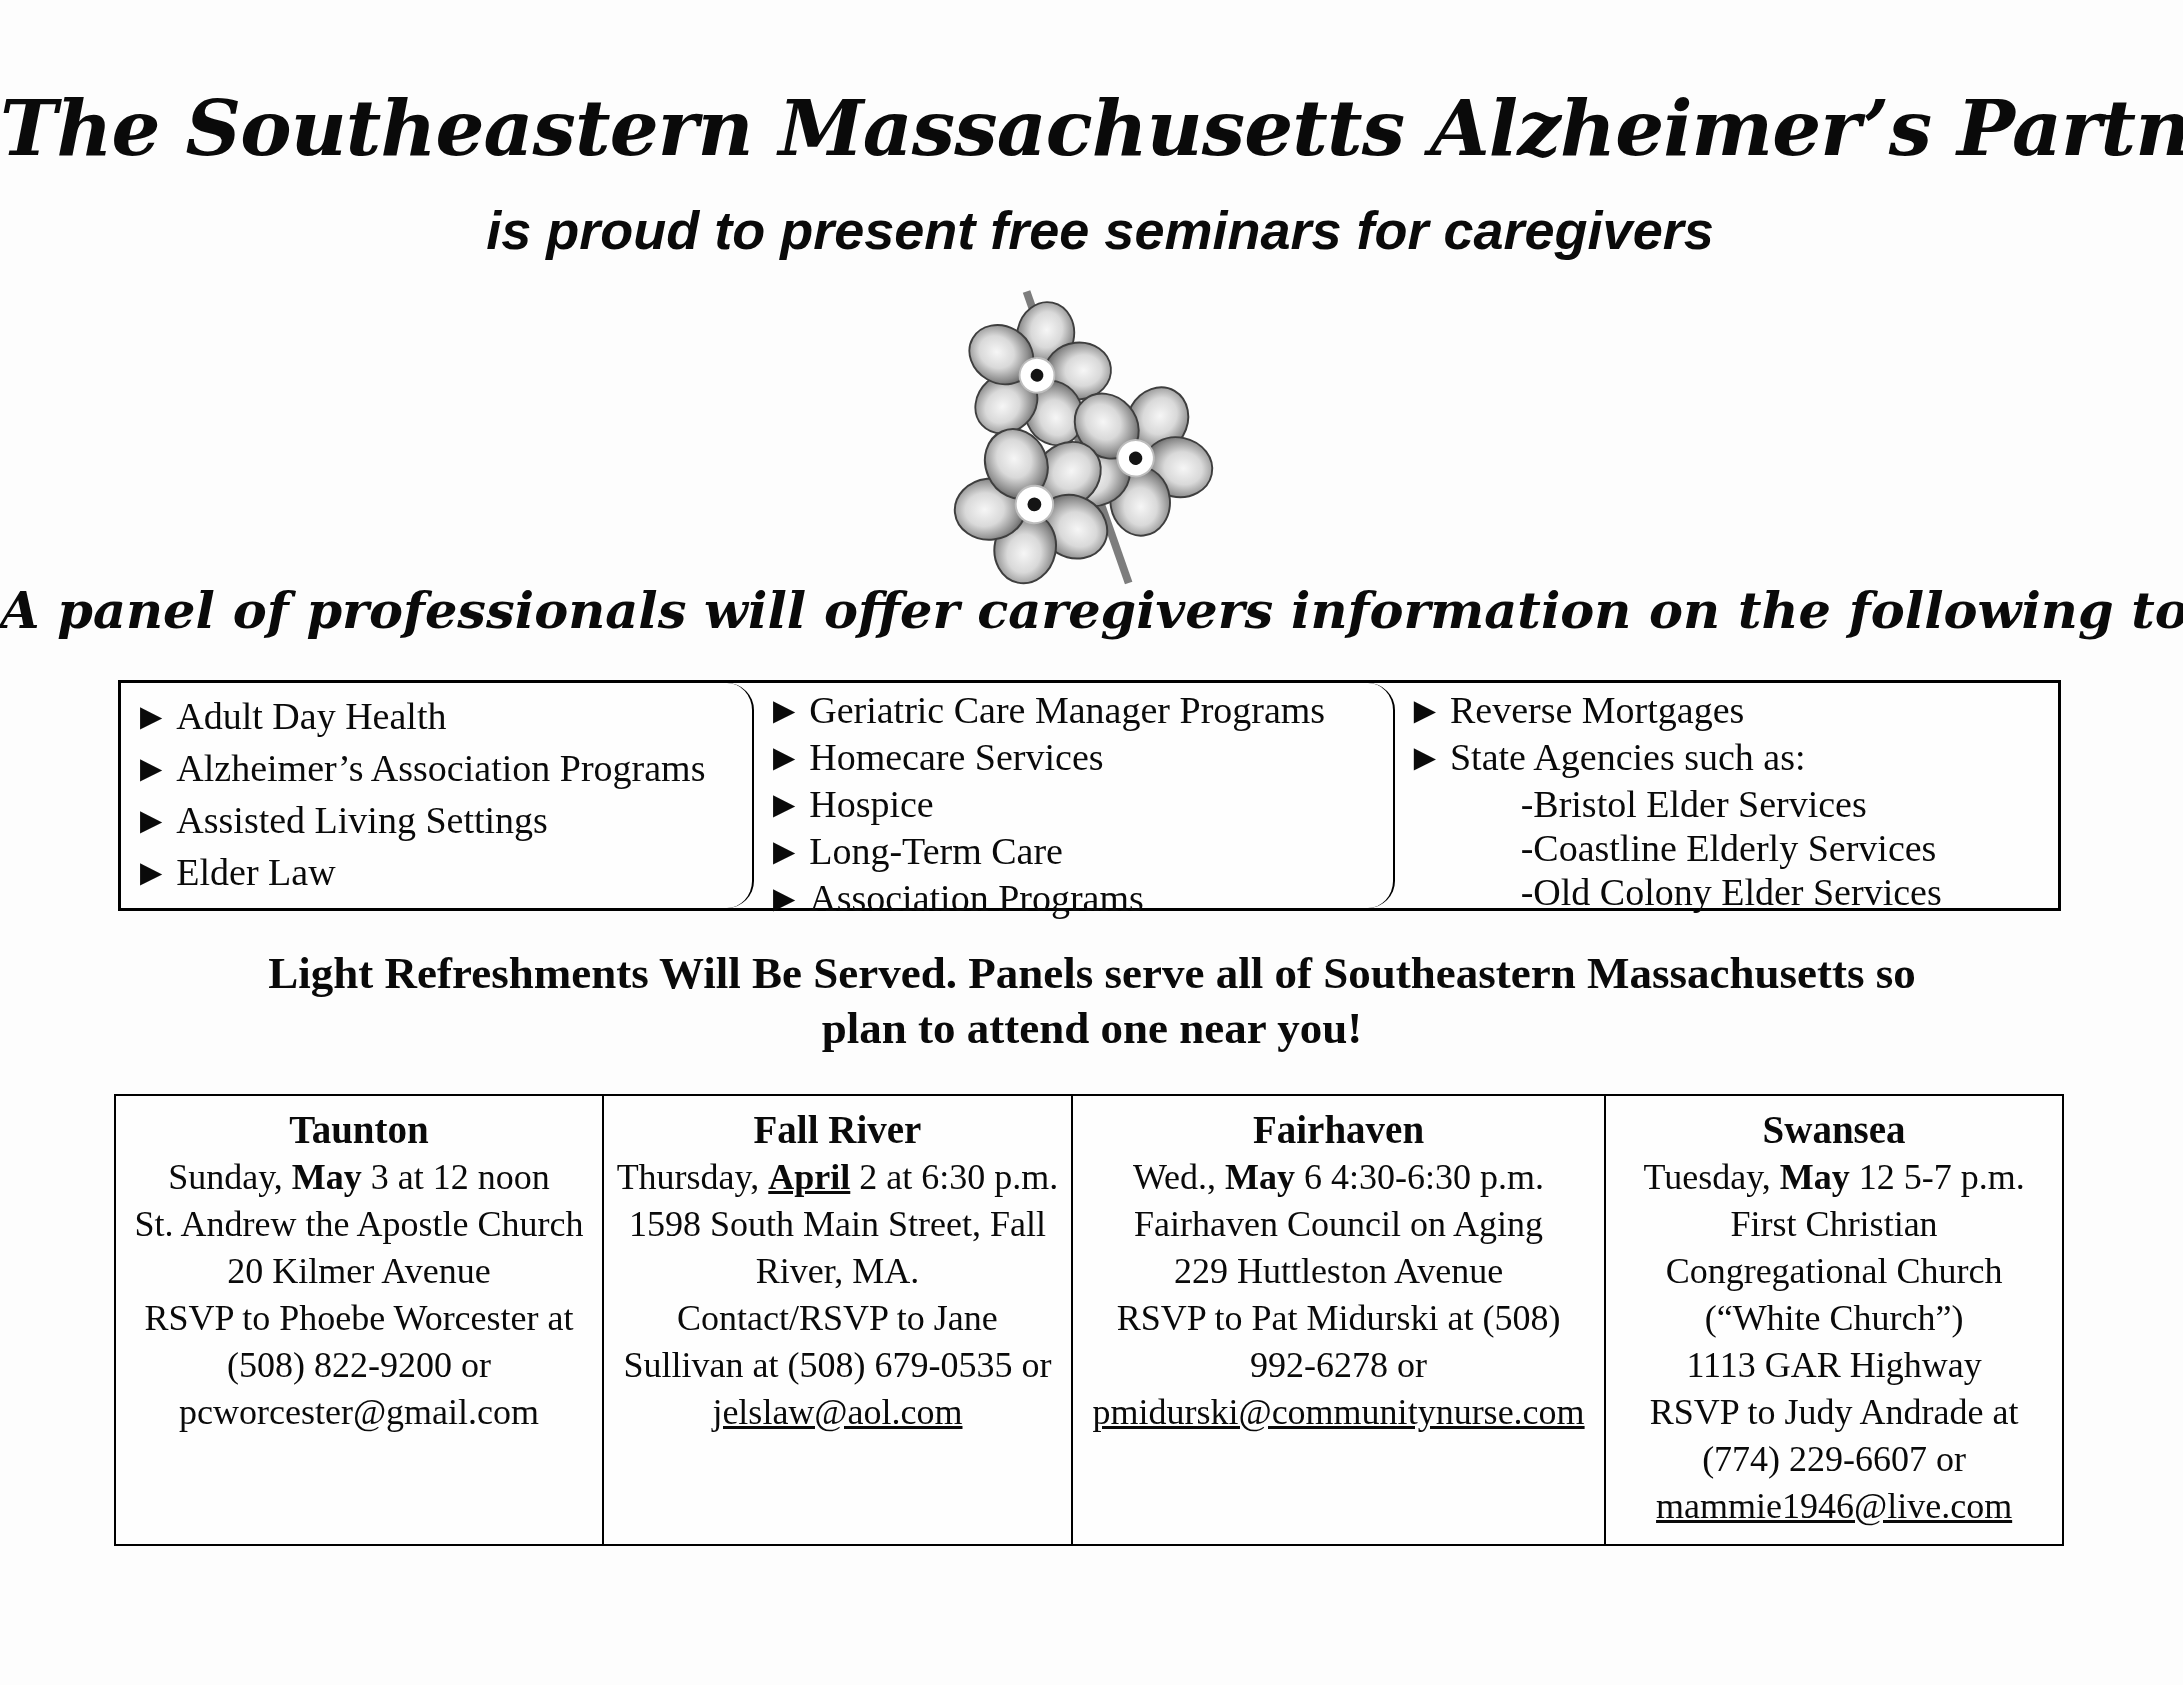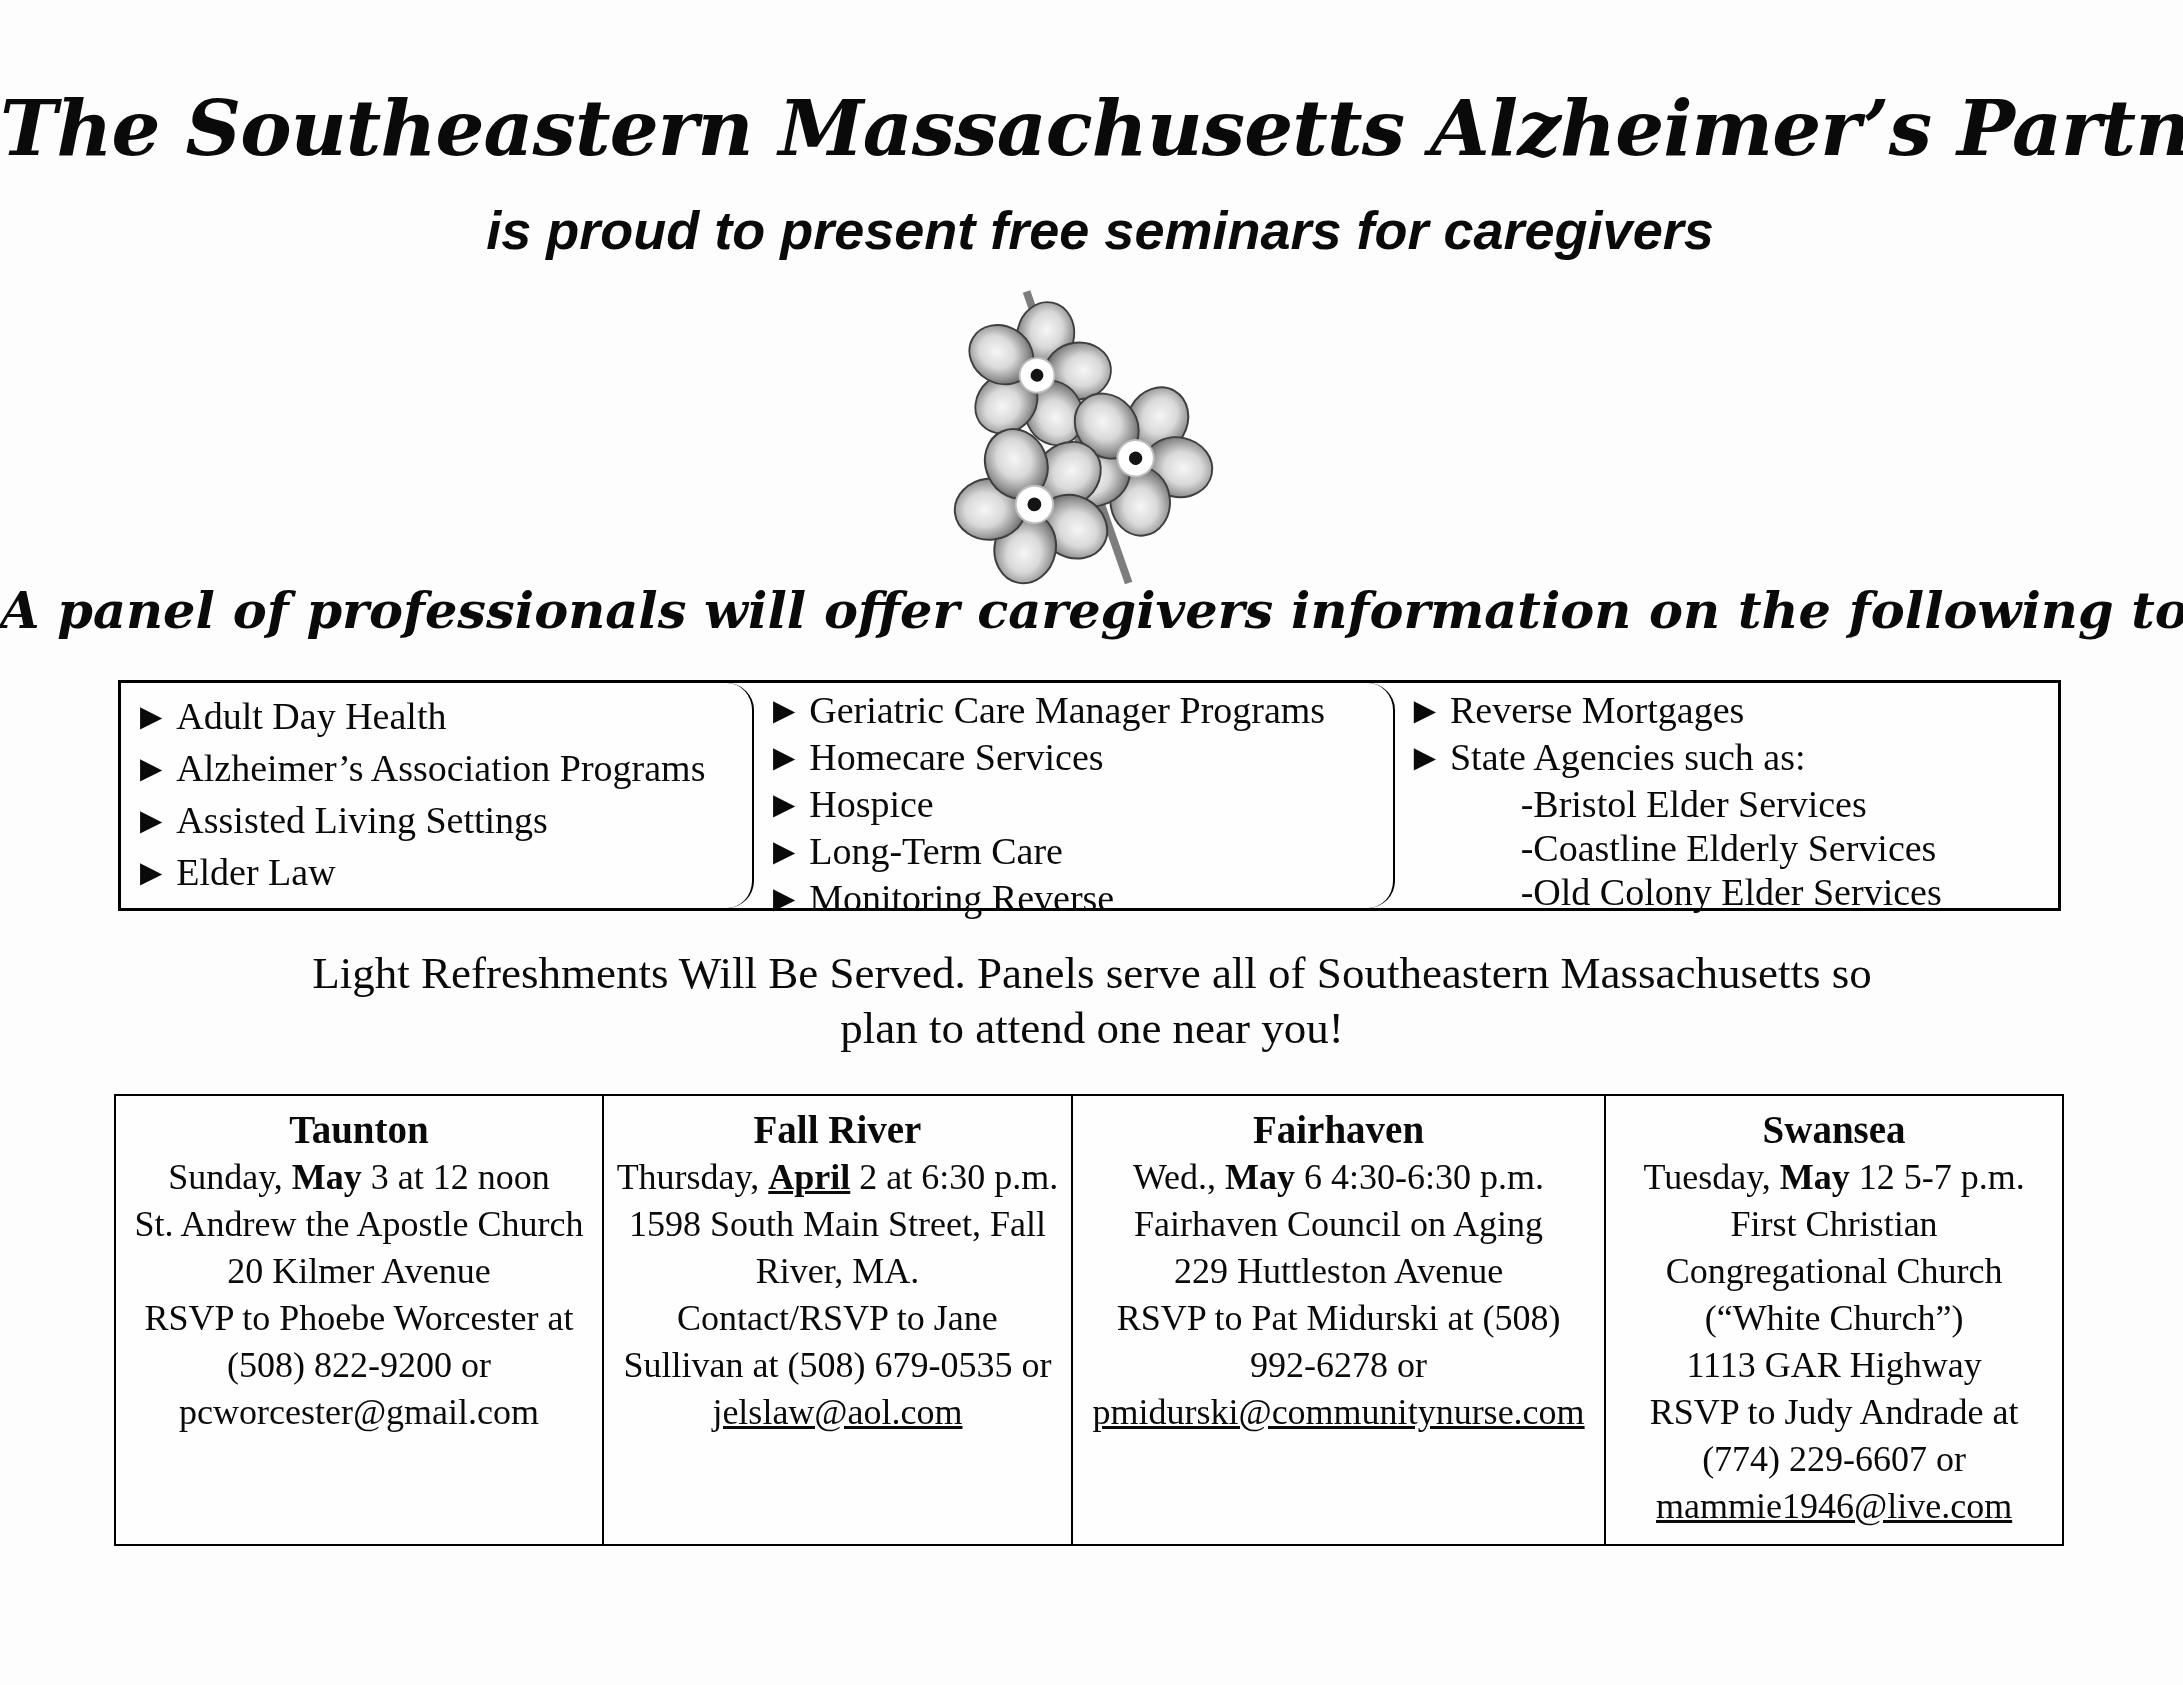--- a/index.html
+++ b/index.html
@@ -110,20 +110,21 @@
 
   
   .refresh {
     position: absolute;
     top: 946px;
     left: 0;
     width: 100%;
     text-align: center;
     font-size: 45px;
     line-height: 55px;
+    font-weight: bold;
   }
 
   
   .locations {
     position: absolute;
     top: 1094px;
     left: 114px;
     width: 1950px;
     border: 2.6px solid #000;
     background: #fefefe;
@@ -197,21 +198,21 @@
       <div class="titem"><span class="bullet">▶</span><span>Adult Day Health</span></div>
       <div class="titem"><span class="bullet">▶</span><span>Alzheimer’s Association Programs</span></div>
       <div class="titem"><span class="bullet">▶</span><span>Assisted Living Settings</span></div>
       <div class="titem"><span class="bullet">▶</span><span>Elder Law</span></div>
     </div>
     <div class="tcol">
       <div class="titem"><span class="bullet">▶</span><span>Geriatric Care Manager Programs</span></div>
       <div class="titem"><span class="bullet">▶</span><span>Homecare Services</span></div>
       <div class="titem"><span class="bullet">▶</span><span>Hospice</span></div>
       <div class="titem"><span class="bullet">▶</span><span>Long-Term Care</span></div>
-      <div class="titem"><span class="bullet">▶</span><span>Monitoring Reverse</span></div>
+      <div class="titem"><span class="bullet">▶</span><span>Association Programs</span></div>
     </div>
     <div class="tcol">
       <div class="titem"><span class="bullet">▶</span><span>Reverse Mortgages</span></div>
       <div class="titem"><span class="bullet">▶</span><span>State Agencies such as:</span></div>
       <div class="tsub">-Bristol Elder Services</div>
       <div class="tsub">-Coastline Elderly Services</div>
       <div class="tsub">-Old Colony Elder Services</div>
     </div>
   </div>
 

